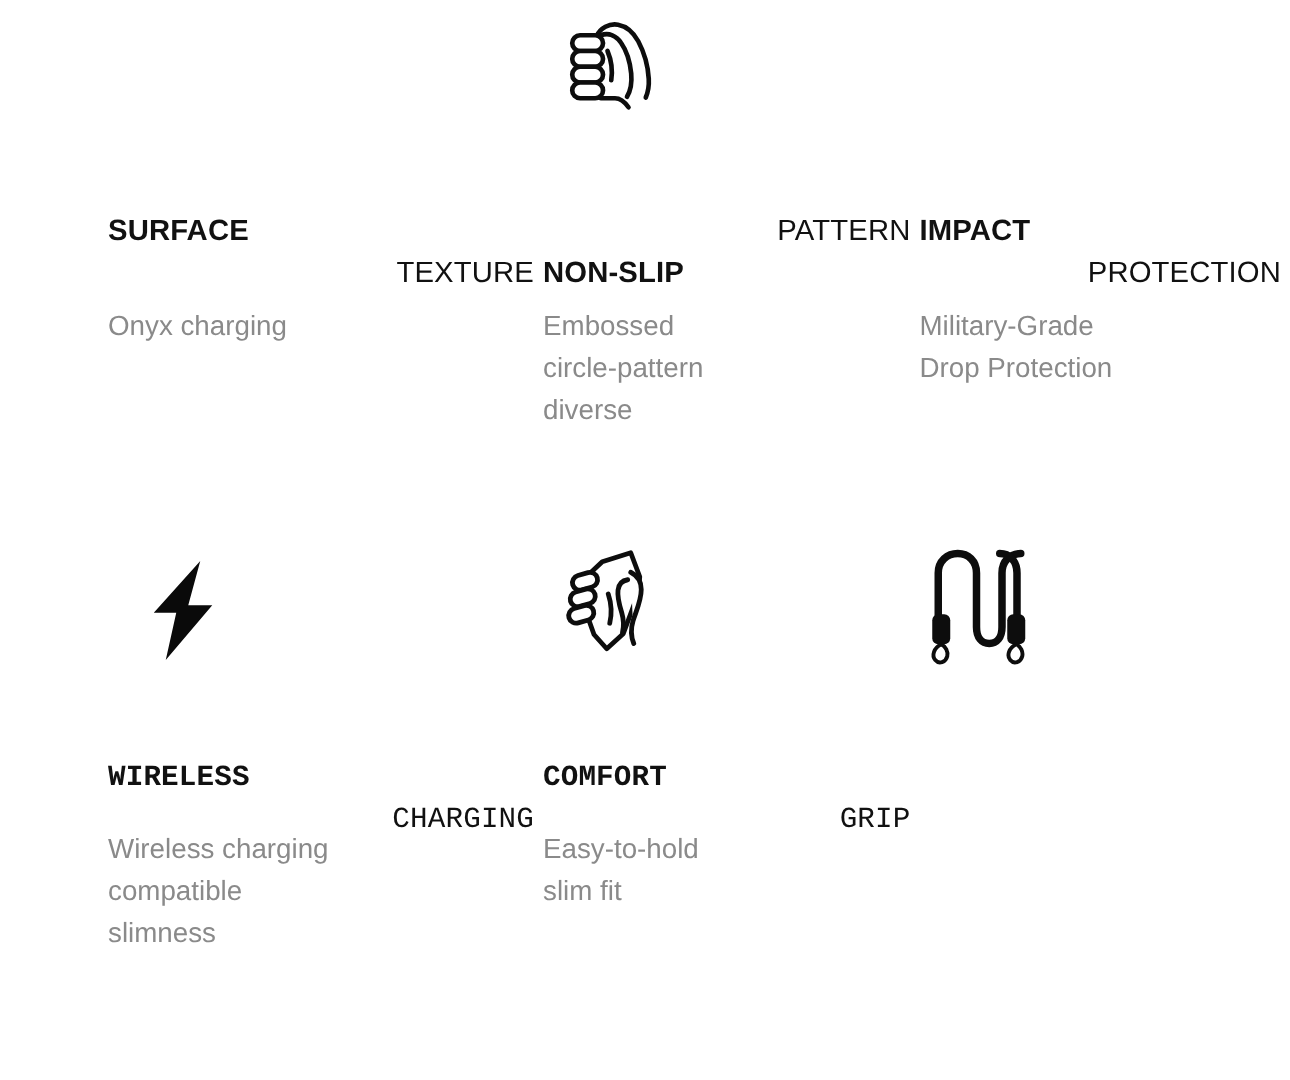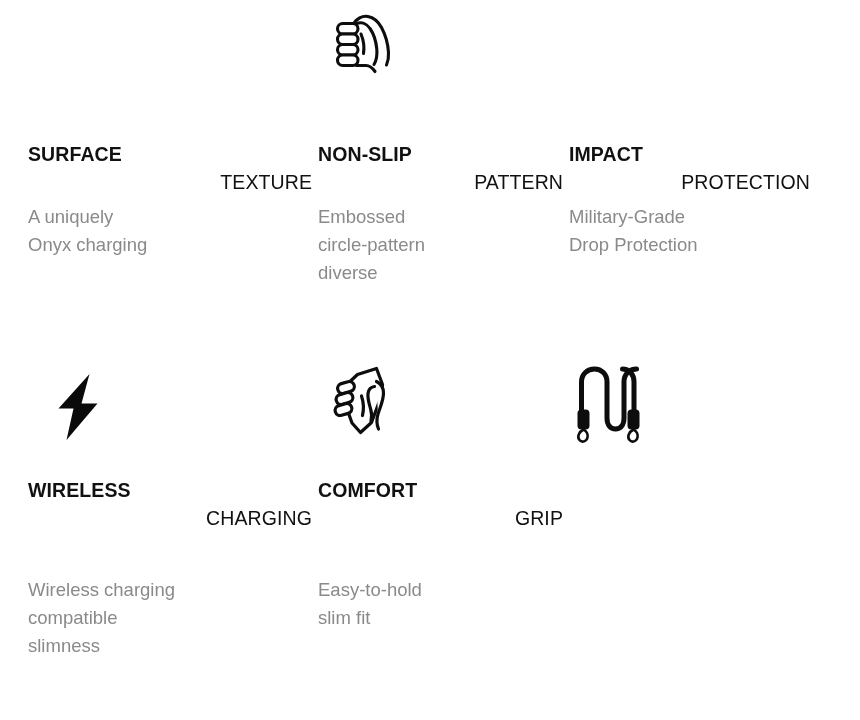--- a/index.html
+++ b/index.html
@@ -16,21 +16,21 @@
     position: relative;
     -webkit-font-smoothing: antialiased;
   }
 
   .feature-grid {
     position: absolute;
     inset: 0;
     display: grid;
     grid-template-columns: 290px 251px 247px;
     grid-template-rows: 360px 360px;
-    padding-left: 28px;
+    padding-left: 72px;
     box-sizing: border-box;
   }
 
   .feature-cell {
     position: relative;
   }
 
   
   .icon-slot {
     position: absolute;
@@ -78,42 +78,41 @@
   .desc-line {
     display: block;
     color: #8a8a8a;
     font-size: 18.5px;
     line-height: 28px;
     font-weight: 400;
     white-space: nowrap;
   }
 
   
-  .row2 .titles { top: 116px; }
-  .row2 .desc    { top: 192px; margin-top: 24px; }
+  .row2 .titles { top: 144px; font-family: Liberation Mono, monospace; }
+  .row2 .desc    { top: 192px; }
 
   
   .cell-r1c2 .icon-slot { left: 13px;  top: 8px; }
   .cell-r2c1 .icon-slot { left: 20px;  top: 10px; }
   .cell-r2c2 .icon-slot { left: 12px;  top: 2px; }
   .cell-r2c3 .icon-slot { left: 2px;   top: 2px; }
 </style>
 </head>
 <body>
 
 <div class="feature-grid">
 
   <div class="feature-cell row1 cell-r1c1">
 
     <div class="titles">
       <span class="title-line strong">SURFACE</span>
       <span class="title-line light">TEXTURE</span>
     </div>
     <div class="desc">
-      <span class="desc-line">A uniquely</span>
       <span class="desc-line">Onyx charging</span>
     </div>
   </div>
 
   <div class="feature-cell row1 cell-r1c2">
     <div class="icon-slot centered-col">
 
       <svg width="80" height="70" viewBox="0 0 80 70" fill="none">
         <g stroke="#0d0d0d" stroke-width="3.1" stroke-linecap="round" stroke-linejoin="round" fill="#ffffff">
 
@@ -128,22 +127,22 @@
           <rect x="6.5" y="36.5" width="20.5" height="10.5" rx="5.2"></rect>
           <rect x="6.5" y="47.0" width="20.5" height="10.5" rx="5.2"></rect>
 
           <path d="M30 26 C32.5 32 33.5 39 32.5 45.5" fill="none"></path>
 
           <path d="M25.5 57.5 L35 57.5 C38.5 57.5 41.5 60 44 63.5" fill="none"></path>
         </g>
       </svg>
     </div>
     <div class="titles">
+      <span class="title-line light">PATTERN</span>
       <span class="title-line strong">NON-SLIP</span>
-      <span class="title-line light">PATTERN</span>
     </div>
     <div class="desc">
       <span class="desc-line">Embossed</span>
       <span class="desc-line">circle-pattern</span>
       <span class="desc-line">diverse</span>
     </div>
   </div>
 
   <div class="feature-cell row1 cell-r1c3">
 

